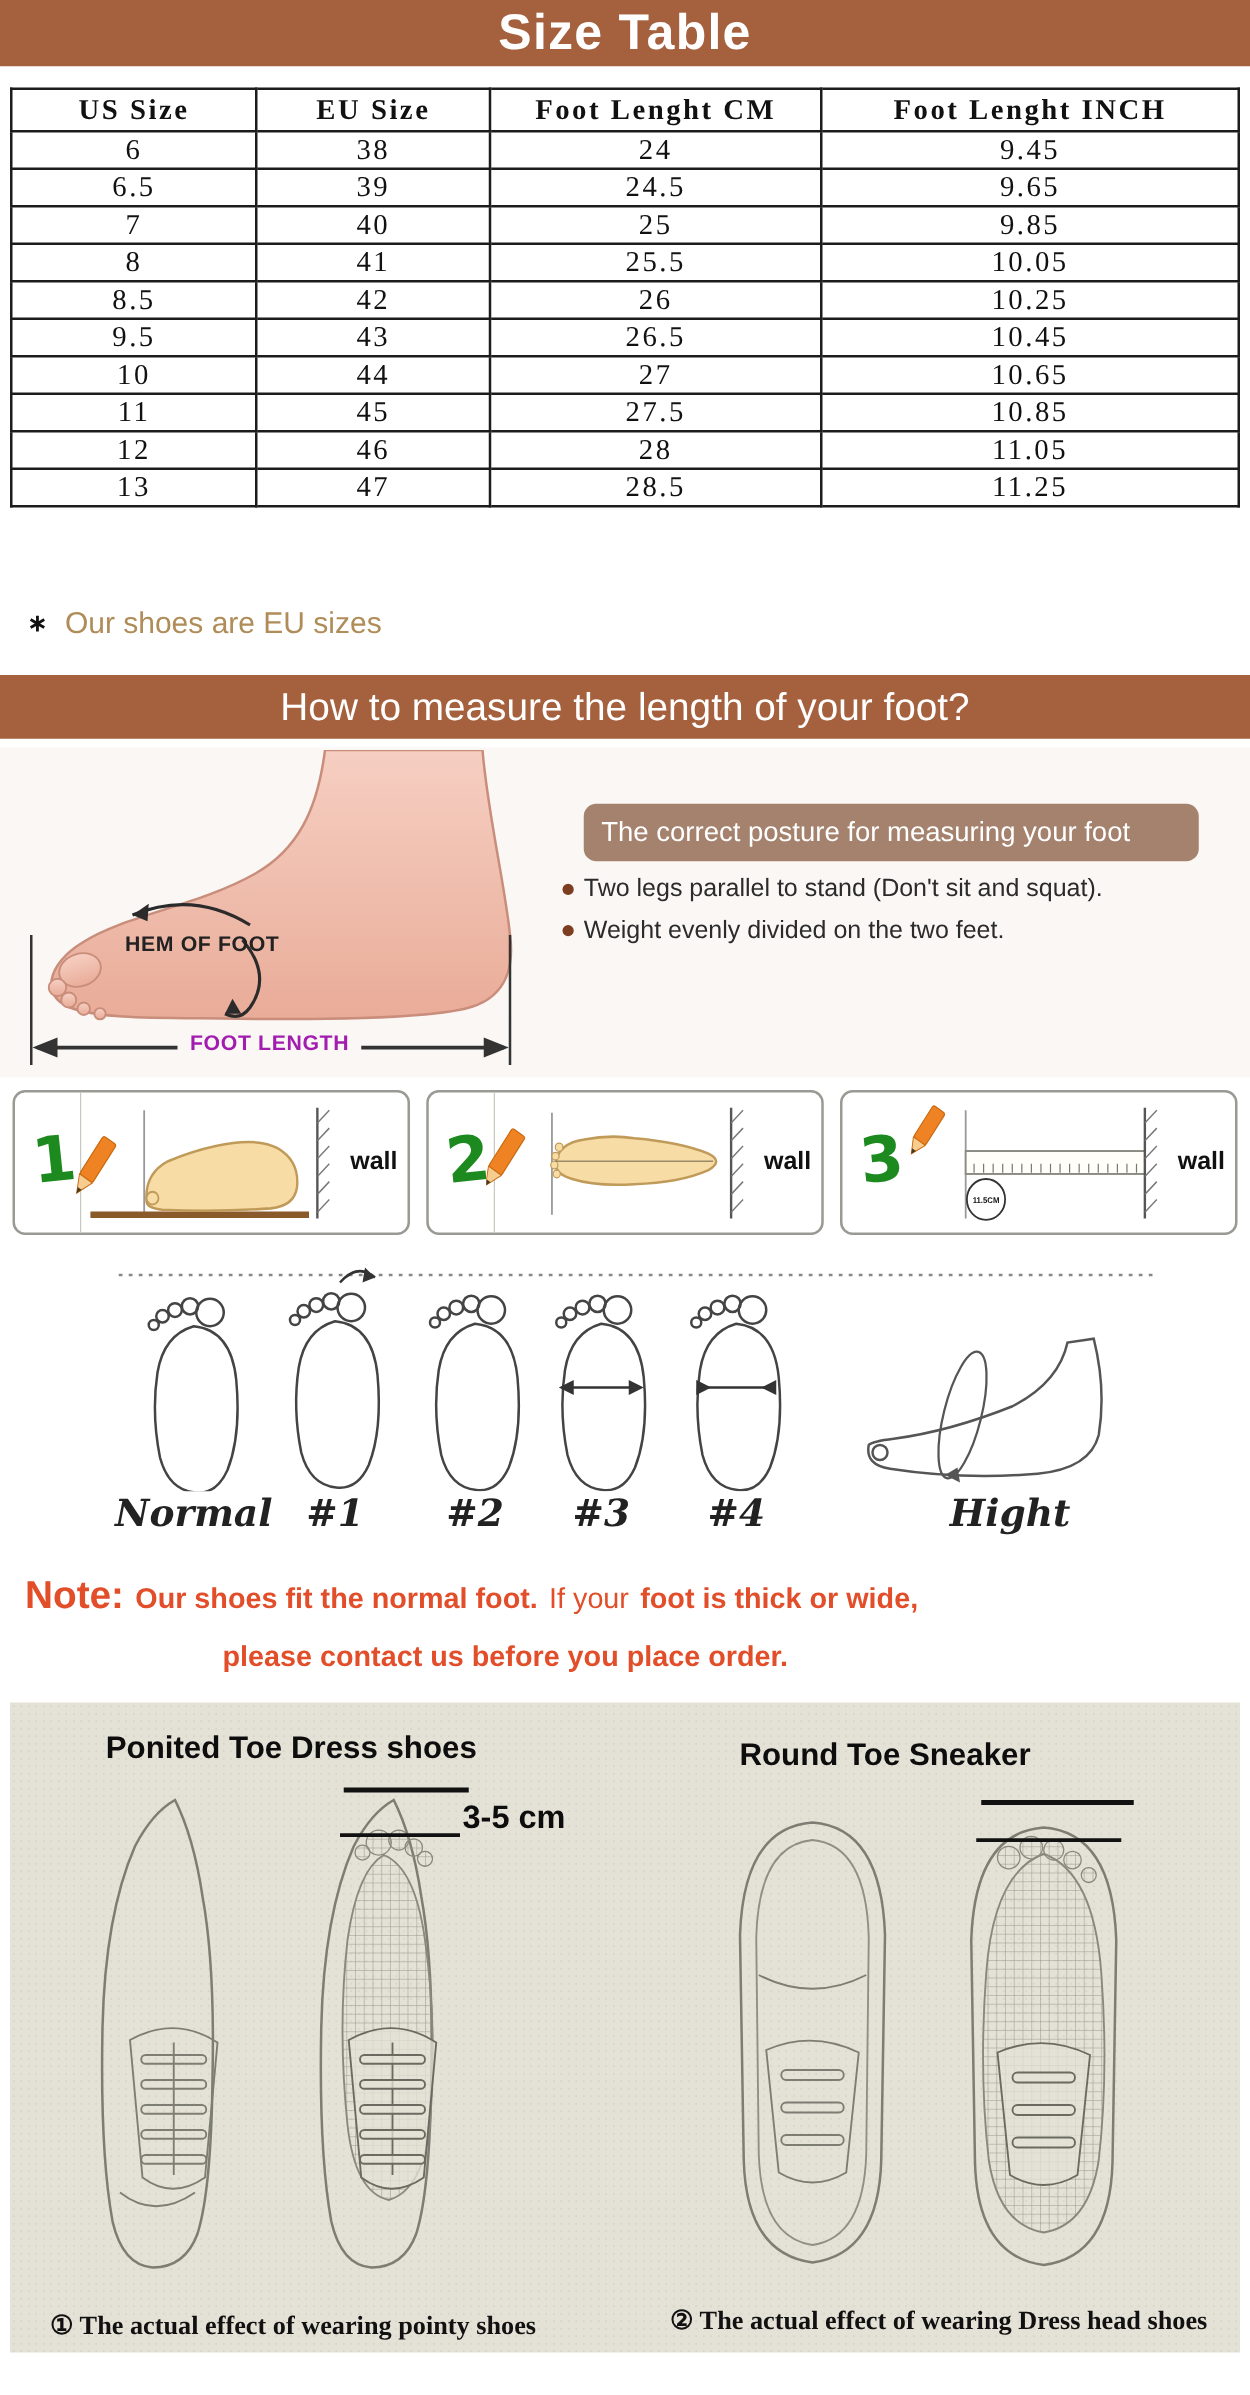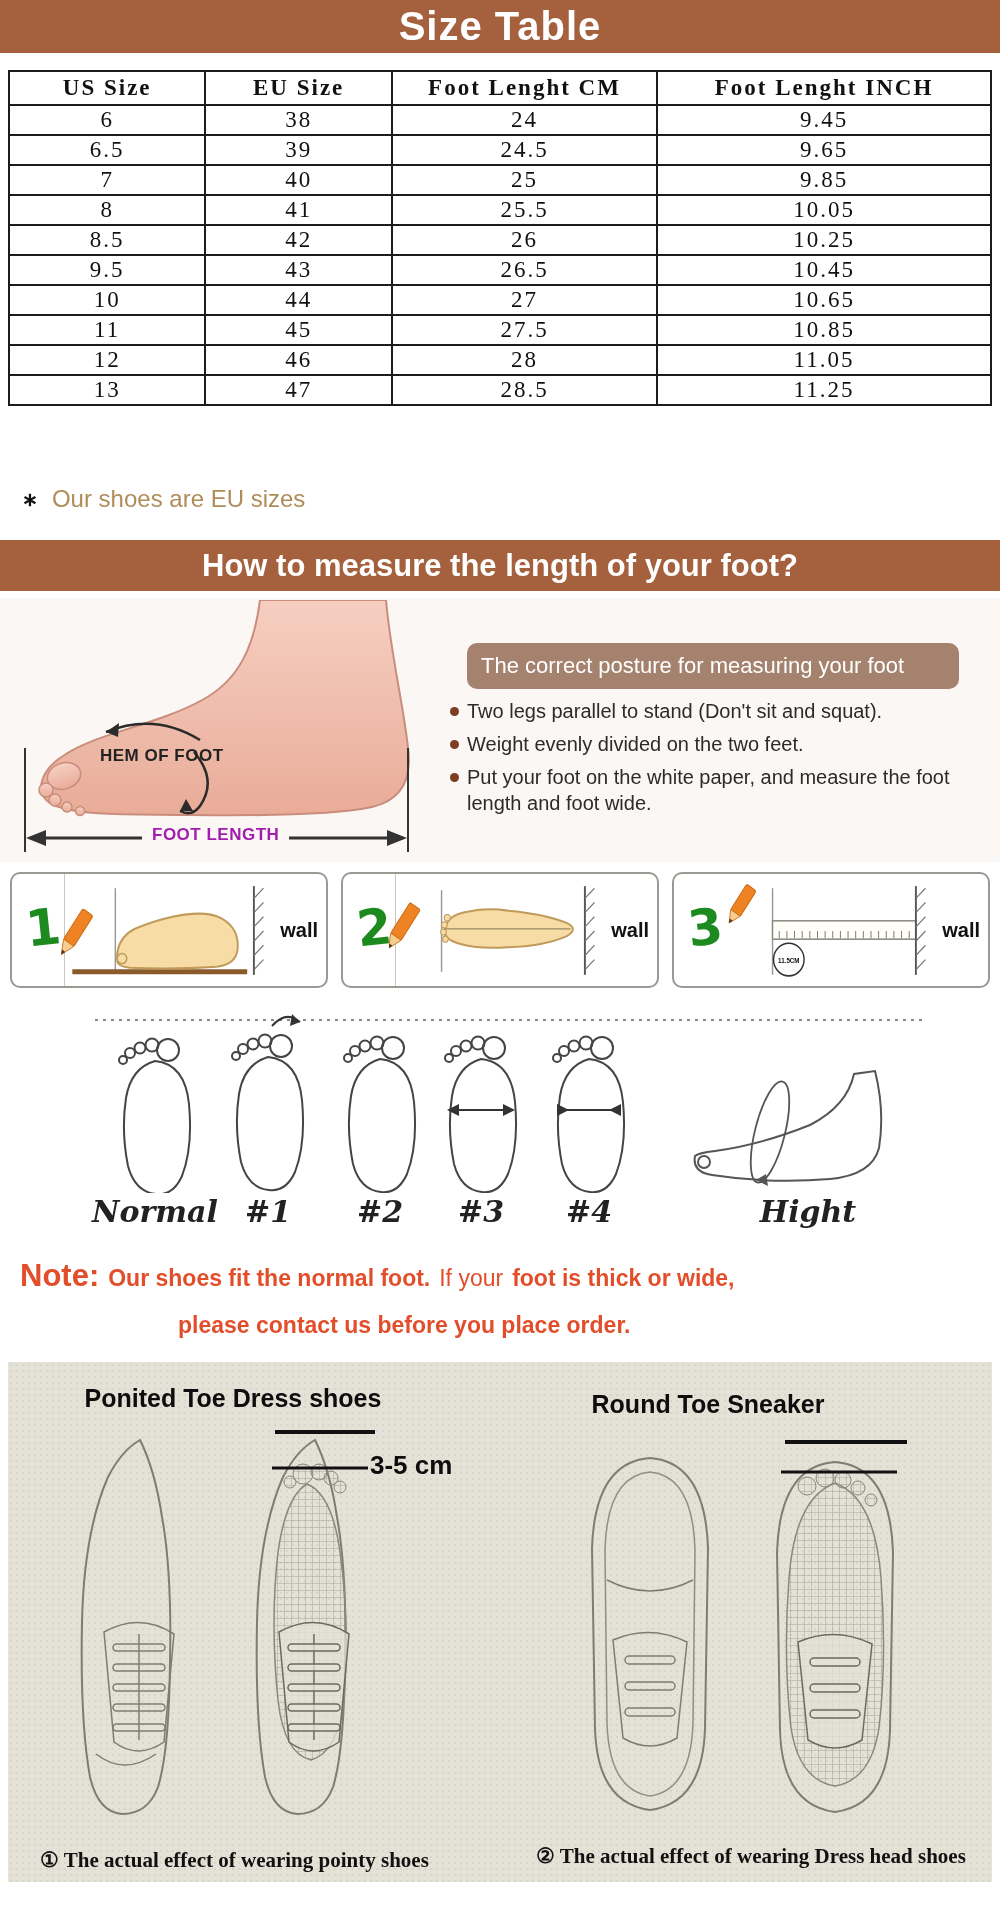--- a/index.html
+++ b/index.html
@@ -5,21 +5,21 @@
   html,body{margin:0;padding:0;background:#fff;}
   .page{position:relative;width:1000px;height:1916px;background:#ffffff;overflow:hidden;
         font-family:"Liberation Sans",sans-serif;color:#1c1c1c;}
 
   
   .bar{position:absolute;left:0;width:1000px;background:var(--brown,#a5613d);
        display:flex;align-items:center;justify-content:center;}
   .top-bar{top:0;height:53px;}
   .top-bar h1{margin:0;font-size:40px;font-weight:bold;color:#fff;letter-spacing:1px;}
   .measure-banner{top:540px;height:51px;}
-  .measure-banner h2{margin:0;font-size:31px;font-weight:bold;color:#fff;text-align:right;}
+  .measure-banner h2{margin:0;font-size:31px;font-weight:normal;color:#fff;text-align:right;}
 
   
   table.size-table{position:absolute;left:8px;top:70px;width:984px;border-collapse:collapse;
        font-family:"Liberation Serif",serif;font-size:23px;color:#111;}
   .size-table th,.size-table td{border:2px solid var(--table-border,#1c1c1c);
        text-align:center;letter-spacing:2px;padding:0;}
   .size-table th{height:32px;font-weight:bold;}
   .size-table td{height:28px;}
 
   
@@ -68,21 +68,21 @@
   .n-r{font-size:23px;font-weight:normal;}
   .note-line2{margin-left:158px;margin-top:18px;font-size:23px;font-weight:bold;}
 
   
   .shoes{position:absolute;left:8px;top:1362px;width:984px;height:520px;
        background-color:var(--beige-bg,#e4e1d6);
        background-image:radial-gradient(#d9d6c8 1px, transparent 1px);background-size:6px 6px;}
   .shoe-title{position:absolute;margin:0;font-size:25px;font-weight:800;color:#0d0d0d;text-align:center;}
   .shoe-title.left{left:60px;top:22px;width:330px;}
   .shoe-title.right{left:555px;top:28px;width:290px;}
-  .gap-label{position:absolute;left:362px;top:88px;font-size:26px;font-weight:800;color:#0d0d0d;}
+  .gap-label{position:absolute;left:362px;top:76px;font-size:26px;font-weight:800;color:#0d0d0d;}
   .shoes-left{position:absolute;left:52px;top:60px;width:340px;height:420px;}
   .shoes-right{position:absolute;left:537px;top:66px;width:380px;height:420px;}
   .caption{position:absolute;margin:0;font-family:"Liberation Serif",serif;font-weight:700;
        font-size:21px;color:#111;}
   .cap-left{left:32px;top:486px;}
   .cap-right{left:528px;top:482px;}
 </style>
 </head>
 <body>
 
@@ -214,24 +214,20 @@
       <span>The correct posture for measuring your foot</span>
     </div>
     <ul class="tips">
       <li>
         <span class="dot"></span>
         <span>Two legs parallel to stand (Don't sit and squat).</span>
       </li>
       <li>
         <span class="dot"></span>
         <span>Weight evenly divided on the two feet.</span>
-      </li>
-      <li>
-        <span class="dot"></span>
-        <span>Put your foot on the white paper, and measure the foot length and foot wide.</span>
       </li>
     </ul>
   </section>
 
   <section class="panels">
 
     <div class="panel">
       <span class="step-num">1</span>
       <span class="divider"></span>
       <svg class="step" viewBox="0 0 225 102" preserveAspectRatio="none">

